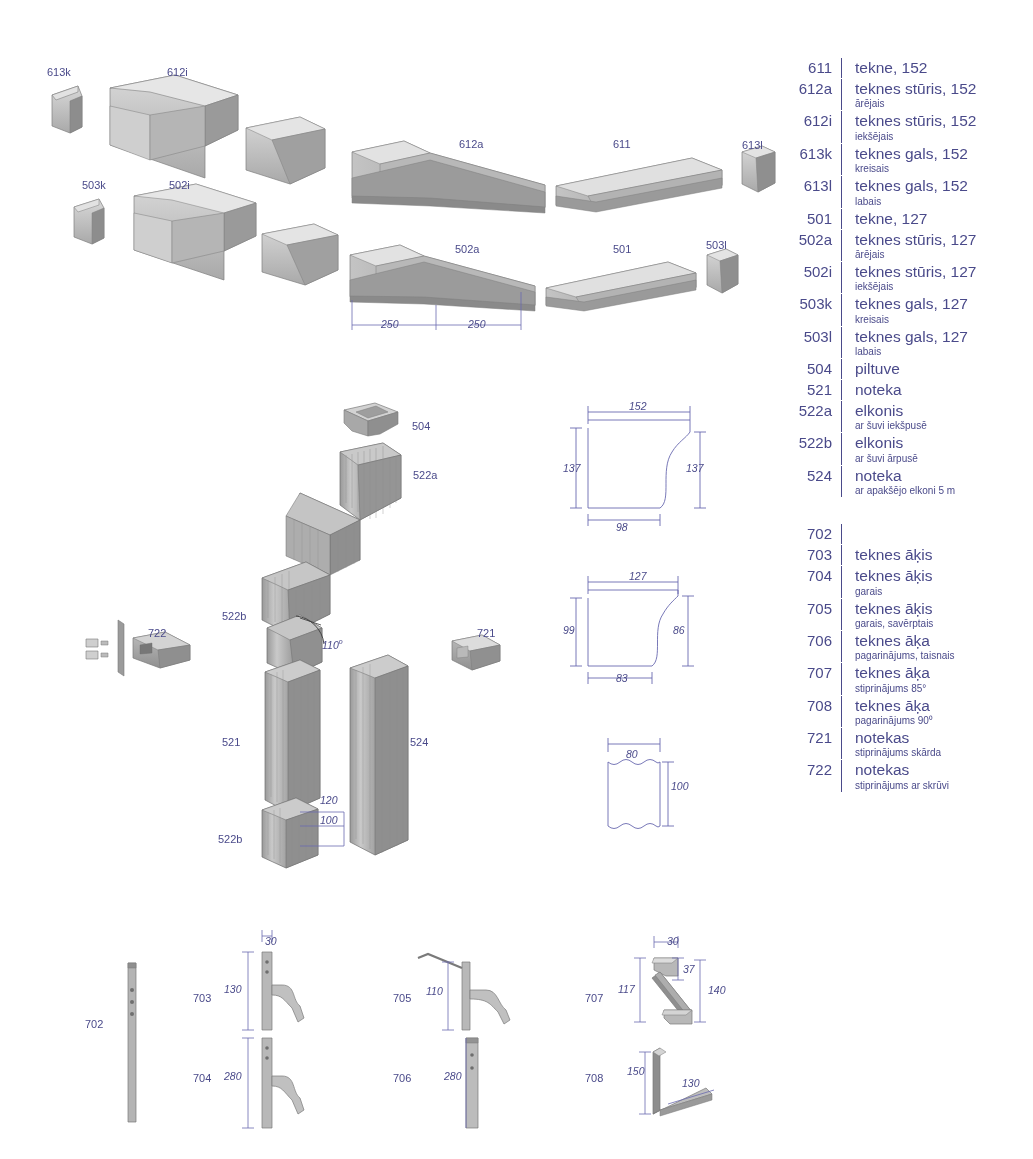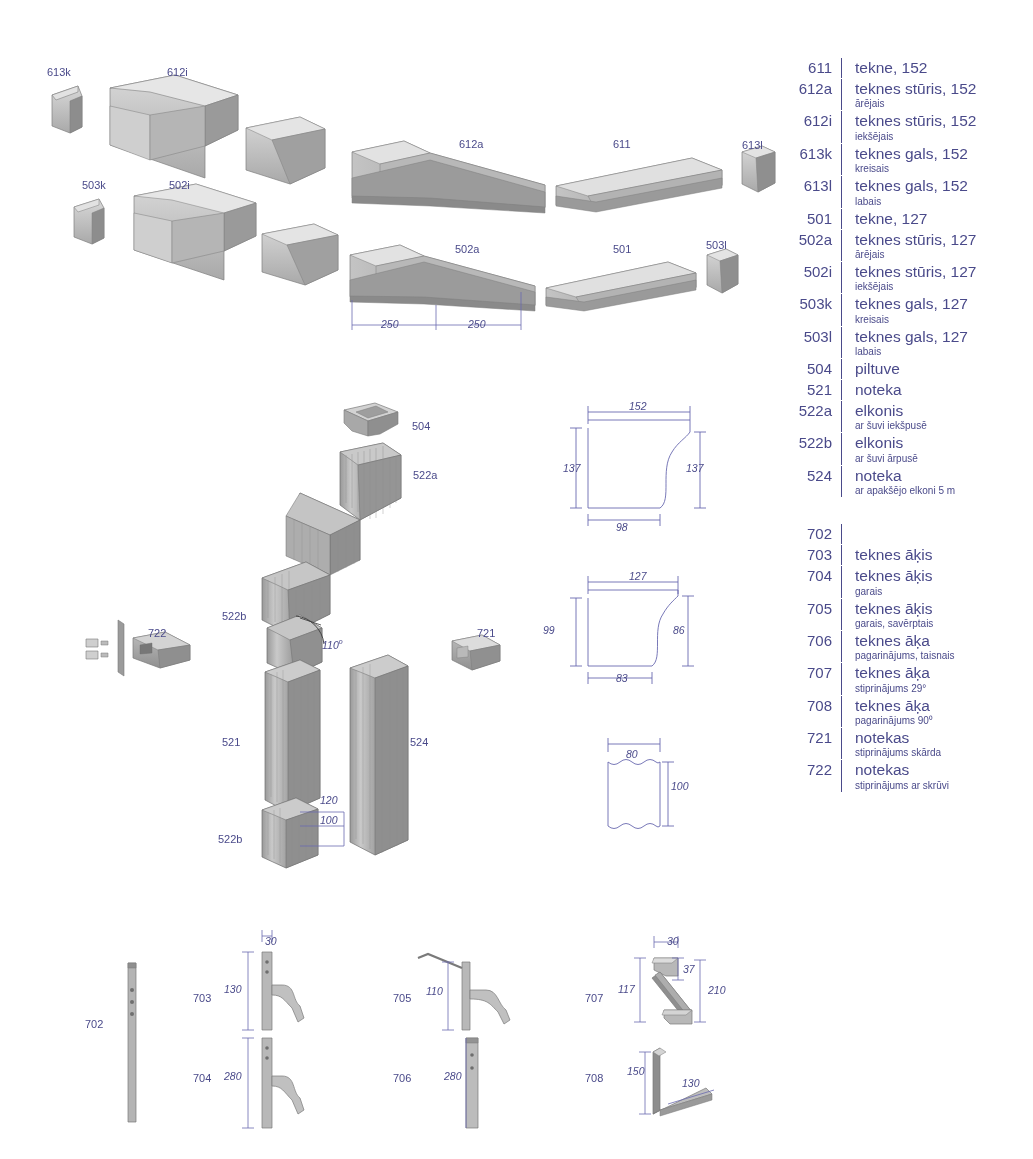--- a/index.html
+++ b/index.html
@@ -511,42 +511,42 @@
 
   <div class="dim" style="left:381px;top:318px">250</div>
   <div class="dim" style="left:468px;top:318px">250</div>
 
   <div class="dim" style="left:629px;top:400px">152</div>
   <div class="dim" style="left:563px;top:462px">137</div>
   <div class="dim" style="left:686px;top:462px">137</div>
   <div class="dim" style="left:616px;top:521px">98</div>
 
   <div class="dim" style="left:629px;top:570px">127</div>
-  <div class="dim" style="left:543px;top:624px">99</div>
+  <div class="dim" style="left:563px;top:624px">99</div>
   <div class="dim" style="left:673px;top:624px">86</div>
   <div class="dim" style="left:616px;top:672px">83</div>
 
   <div class="dim" style="left:626px;top:748px">80</div>
   <div class="dim" style="left:671px;top:780px">100</div>
 
   <div class="dim" style="left:322px;top:638px">
     <span>110</span><span style="font-size:7px;vertical-align:super">o</span>
   </div>
   <div class="dim" style="left:320px;top:814px">100</div>
   <div class="dim" style="left:320px;top:794px">120</div>
 
   <div class="dim" style="left:265px;top:935px">30</div>
   <div class="dim" style="left:224px;top:983px">130</div>
   <div class="dim" style="left:224px;top:1070px">280</div>
   <div class="dim" style="left:426px;top:985px">110</div>
   <div class="dim" style="left:444px;top:1070px">280</div>
   <div class="dim" style="left:667px;top:935px">30</div>
   <div class="dim" style="left:683px;top:963px">37</div>
   <div class="dim" style="left:618px;top:983px">117</div>
-  <div class="dim" style="left:708px;top:984px">210</div>
+  <div class="dim" style="left:708px;top:984px">140</div>
   <div class="dim" style="left:627px;top:1065px">150</div>
   <div class="dim" style="left:682px;top:1077px">130</div>
 
   <div class="legend">
 
     <div class="legend-row">
       <div class="legend-code">611</div>
       <div class="legend-sep"></div>
       <div class="legend-text">
         <div class="legend-name">tekne, 152</div>
@@ -716,21 +716,21 @@
         <div class="legend-name">teknes āķa</div>
         <div class="legend-sub">pagarinājums, taisnais</div>
       </div>
     </div>
 
     <div class="legend-row">
       <div class="legend-code">707</div>
       <div class="legend-sep"></div>
       <div class="legend-text">
         <div class="legend-name">teknes āķa</div>
-        <div class="legend-sub">stiprinājums 29°</div>
+        <div class="legend-sub">stiprinājums 85°</div>
       </div>
     </div>
 
     <div class="legend-row">
       <div class="legend-code">708</div>
       <div class="legend-sep"></div>
       <div class="legend-text">
         <div class="legend-name">teknes āķa</div>
         <div class="legend-sub">pagarinājums 90⁰</div>
       </div>

